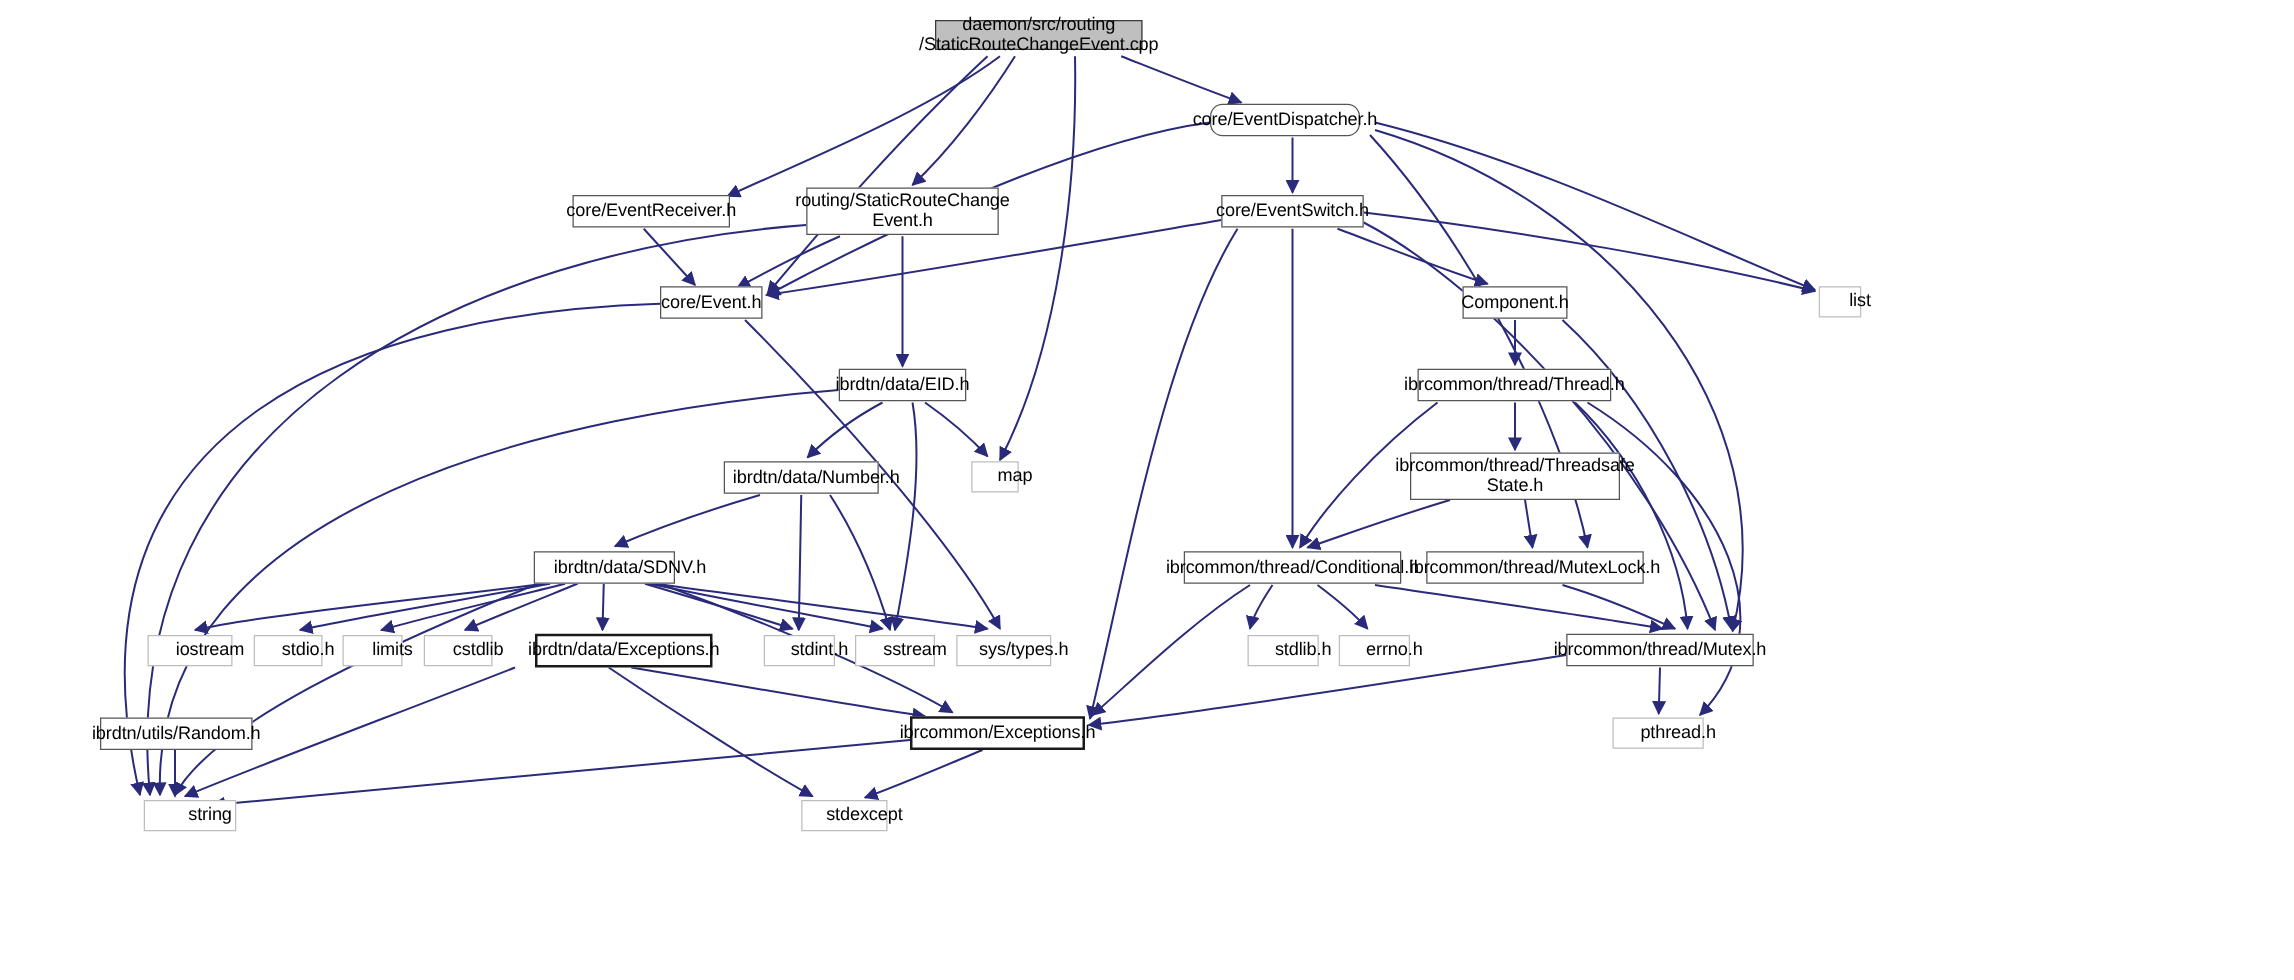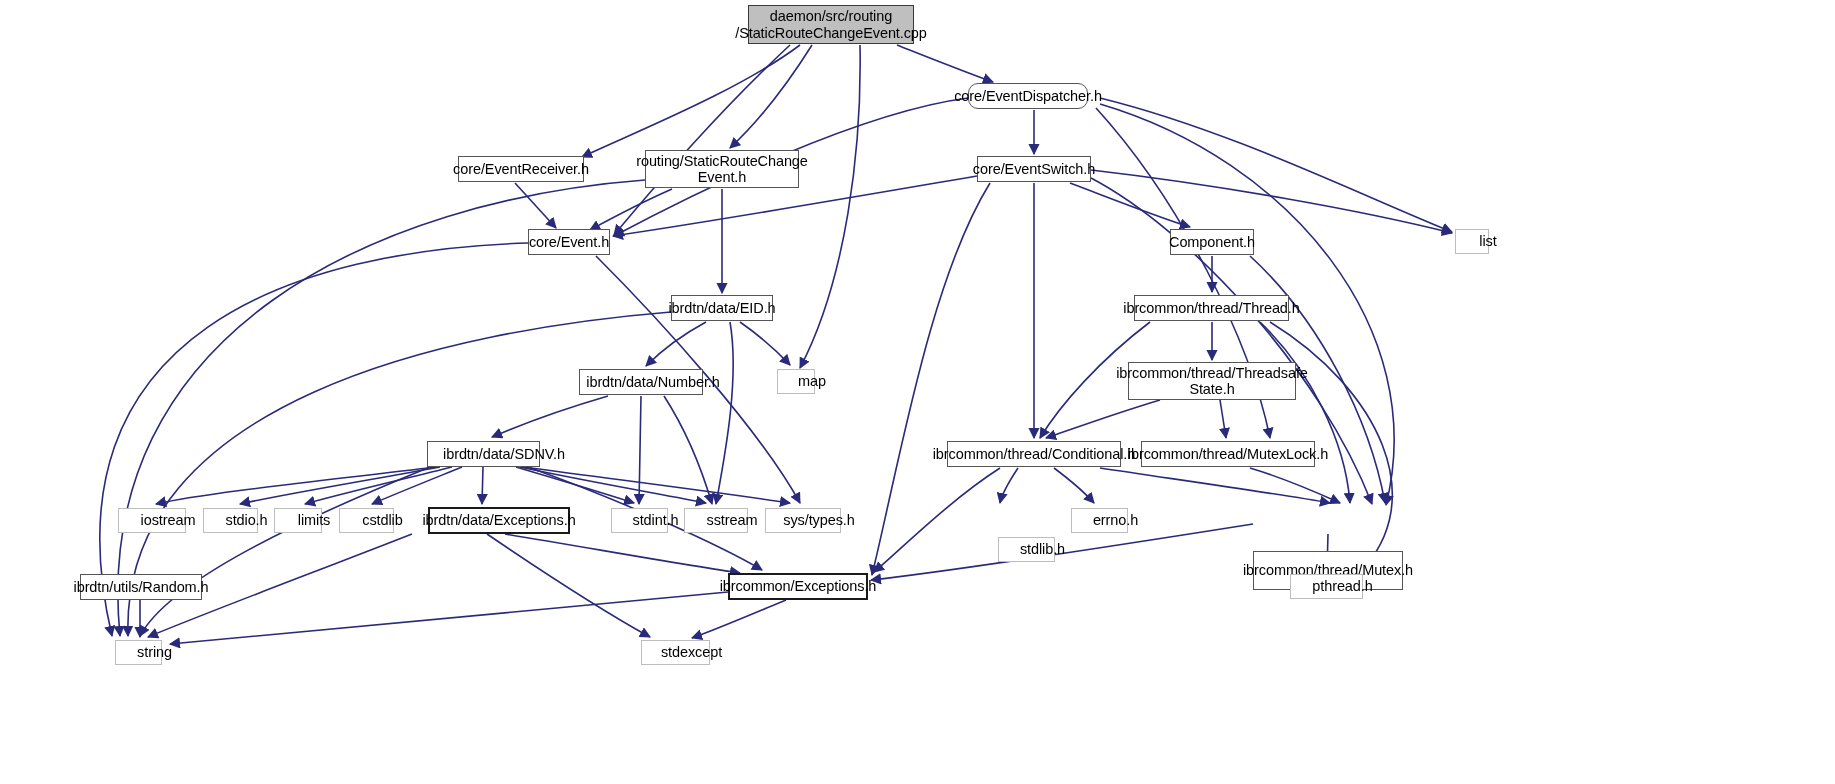--- a/index.html
+++ b/index.html
@@ -130,21 +130,21 @@
       <path class="edge" marker-end="url(#ah)" d="M 1328,534 L 1327,571"></path>
       <path class="edge" marker-end="url(#ah)" d="M 1253,524 C 1120,545 960,570 871,580"></path>
 
       <path class="edge" marker-end="url(#ah)" d="M 140,600 L 140,637"></path>
 
       <path class="edge" marker-end="url(#ah)" d="M 786,600 C 750,615 715,630 692,638"></path>
       <path class="edge" marker-end="url(#ah)" d="M 728,592 C 520,612 250,635 170,644"></path>
     </g>
   </svg>
 
-  <div class="node-box n-root" style="left:748px;top:5px;width:166px;height:39px;">
+  <div class="node-box n-root" style="left:748px;top:16px;width:166px;height:24px;">
       <span>daemon/src/routing
 /StaticRouteChangeEvent.cpp</span>
     </div>
   <div class="node-box n-hdr" style="left:968px;top:83px;width:120px;height:26px;border-radius:10px;">
       <span>core/EventDispatcher.h</span>
     </div>
   <div class="node-box n-hdr" style="left:458px;top:156px;width:126px;height:26px;">
       <span>core/EventReceiver.h</span>
     </div>
   <div class="node-box n-hdr" style="left:645px;top:150px;width:154px;height:38px;">
@@ -205,38 +205,38 @@
     </div>
   <div class="node-box n-sys" style="left:611px;top:508px;width:57px;height:25px;">
       <span>stdint.h</span>
     </div>
   <div class="node-box n-sys" style="left:684px;top:508px;width:64px;height:25px;">
       <span>sstream</span>
     </div>
   <div class="node-box n-sys" style="left:765px;top:508px;width:76px;height:25px;">
       <span>sys/types.h</span>
     </div>
-  <div class="node-box n-sys" style="left:998px;top:508px;width:57px;height:25px;margin-top:29px;">
+  <div class="node-box n-sys" style="left:998px;top:508px;width:57px;height:25px;">
       <span>stdlib.h</span>
     </div>
   <div class="node-box n-sys" style="left:1071px;top:508px;width:57px;height:25px;">
       <span>errno.h</span>
     </div>
-  <div class="node-box n-hdr" style="left:1253px;top:507px;width:150px;height:39px;margin-top:44px;">
+  <div class="node-box n-hdr" style="left:1253px;top:507px;width:150px;height:26px;">
       <span>ibrcommon/thread/Mutex.h</span>
     </div>
   <div class="node-box n-hdr" style="left:80px;top:574px;width:122px;height:26px;">
       <span>ibrdtn/utils/Random.h</span>
     </div>
   <div class="node-box n-hdr-strong" style="left:728px;top:573px;width:140px;height:27px;">
       <span>ibrcommon/Exceptions.h</span>
     </div>
   <div class="node-box n-sys" style="left:1290px;top:574px;width:73px;height:25px;">
       <span>pthread.h</span>
     </div>
-  <div class="node-box n-sys" style="left:115px;top:640px;width:47px;height:25px;">
+  <div class="node-box n-sys" style="left:115px;top:640px;width:74px;height:25px;">
       <span>string</span>
     </div>
   <div class="node-box n-sys" style="left:641px;top:640px;width:69px;height:25px;">
       <span>stdexcept</span>
     </div>
 
 </div>
 
 </body></html>

